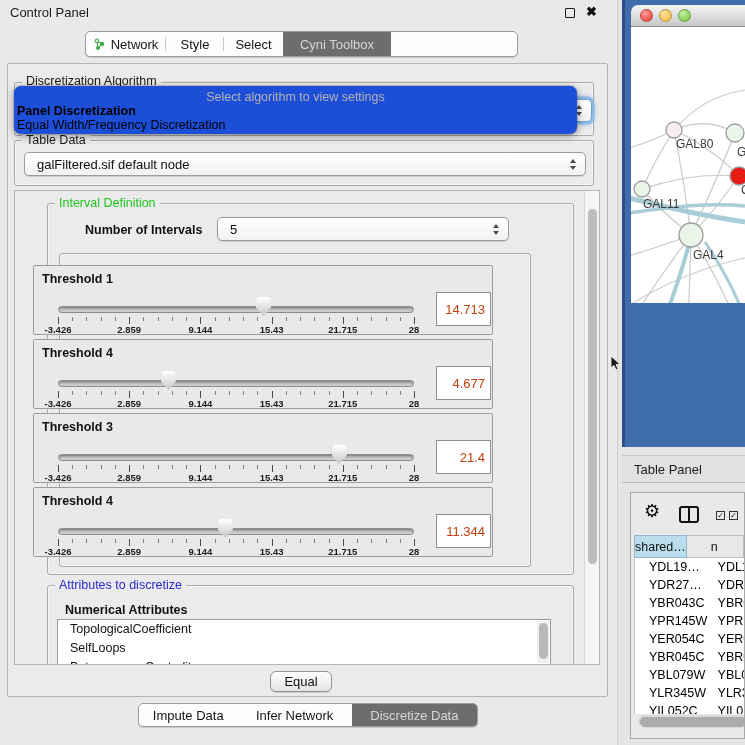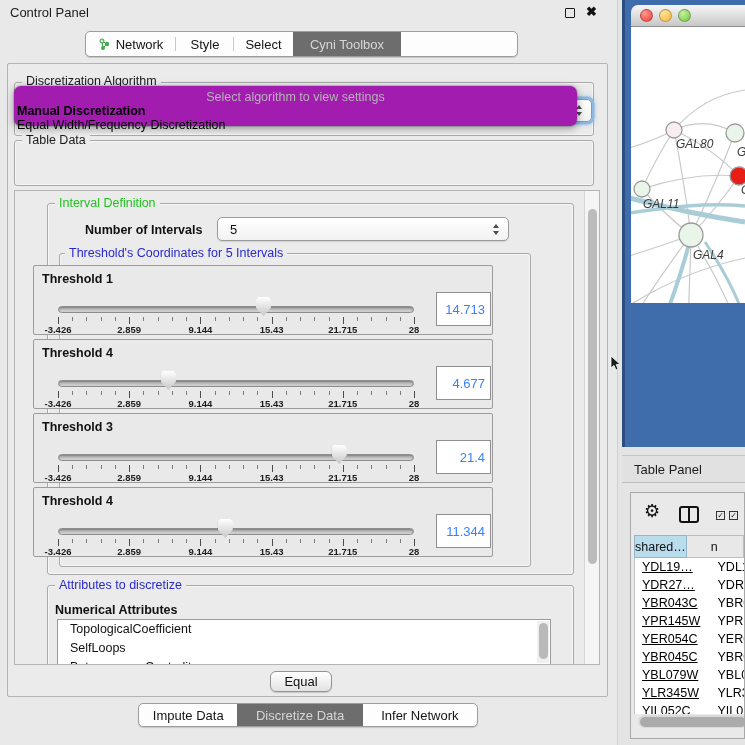--- a/index.html
+++ b/index.html
@@ -30,74 +30,74 @@
 
   .combo { position:absolute; background:linear-gradient(#ffffff,#f2f2f2); border:1px solid #9b9b9b; border-radius:5px; display:flex; align-items:center; font-size:13px; color:#111; box-shadow:0 1px 1px rgba(0,0,0,.12); }
   .combo .txt { padding-left:12px; flex:1; }
   .spin { display:flex; flex-direction:column; gap:3px; margin-right:9px; }
   .spin i { display:block; width:0; height:0; border-left:3.5px solid transparent; border-right:3.5px solid transparent; }
   .spin .up { border-bottom:4.5px solid #4a4a4a; }
   .spin .dn { border-top:4.5px solid #4a4a4a; }
 
   .focus-ring { outline:none; box-shadow:0 0 0 2.5px #8db9e2, 0 0 5px 2px rgba(110,160,215,.7); border-color:#6f9fd0; }
 
-  .popup { position:absolute; left:14px; top:86px; width:563px; height:40px; background:#a21caf; border-radius:7px; box-shadow:0 2px 8px rgba(0,0,0,.4), 0 0 0 1px rgba(0,0,0,.12); z-index:6; font-size:12.5px; }
+  .popup { position:absolute; left:14px; top:86px; width:563px; height:48px; background:#1d4ed8; border-radius:7px; box-shadow:0 2px 8px rgba(0,0,0,.4), 0 0 0 1px rgba(0,0,0,.12); z-index:6; font-size:12.5px; }
   .popup .ph { position:absolute; left:0; right:0; top:4px; text-align:center; color:#b4b4b4; }
   .popup .opt1 { position:absolute; left:3px; top:18px; font-weight:bold; color:#000; }
   .popup .opt2 { position:absolute; left:3px; top:32px; color:#000; }
 
   .scrollpanel { position:absolute; left:14px; top:190px; width:586px; height:475px; background:#ebebeb; border:1px solid #b4b4b4; overflow:hidden; }
   .vsb-track { position:absolute; right:0; top:0; bottom:0; width:15px; background:#f5f5f5; border-left:1px solid #d6d6d6; }
   .vsb-thumb { position:absolute; left:2.5px; width:9px; border-radius:5px; background:#bcbcbc; }
 
   .bold-label { position:absolute; font-size:12.5px; font-weight:bold; color:#111; white-space:nowrap; }
 
   .thp { position:absolute; left:18px; width:460px; height:70px; background:#e9e9e9; border:1px solid #9c9c9c; border-radius:2px; }
   .thp .tlabel { position:absolute; left:8px; top:6px; font-size:12.5px; font-weight:bold; color:#111; }
   .thp .track { position:absolute; left:24px; top:40px; width:356px; height:7px; border-radius:4px; background:linear-gradient(#a8a8a8,#d6d6d6); border:1px solid #8c8c8c; box-shadow:inset 0 1px 2px rgba(0,0,0,.25); }
   .thp .handle { position:absolute; top:31px; width:15px; height:19px; background:linear-gradient(#ffffff,#c7c7c7); clip-path:polygon(15% 0,85% 0,100% 15%,100% 55%,50% 100%,0 55%,0 15%); filter:drop-shadow(0 0 1px rgba(0,0,0,.65)); }
   .thp .ticks { position:absolute; left:24px; top:51px; width:356px; height:8px; }
   .thp .ticks i { position:absolute; top:0; width:1px; background:#7d7d7d; }
   .thp .ticks i.major { height:7px; background:#4c4c4c; }
   .thp .ticks i.minor { height:4px; }
   .thp .tlabels { position:absolute; left:24px; top:58px; width:356px; height:12px; }
   .thp .tlabels span { position:absolute; transform:translateX(-50%); font-size:9.5px; font-weight:bold; color:#1c1c1c; white-space:nowrap; }
-  .thp .vbox { position:absolute; left:402px; top:26px; width:55px; height:34px; background:#fff; border:1px solid #8f8f8f; display:flex; align-items:center; justify-content:flex-end; padding-right:5px; font-size:13px; color:#3b82f6; }
+  .thp .vbox { position:absolute; left:402px; top:26px; width:55px; height:34px; background:#fff; border:1px solid #8f8f8f; display:flex; align-items:center; justify-content:flex-end; padding-right:5px; font-size:13px; color:#c2410c; }
 
   .listbox { position:absolute; left:56px; top:618px; width:494px; height:46px; background:#fff; border:1px solid #9b9b9b; overflow:hidden; font-size:12.5px; color:#111; }
   .listbox .li { padding:2px 0 2px 12px; line-height:15px; white-space:nowrap; }
   .list-vsb { position:absolute; right:1px; top:1px; width:12px; bottom:1px; background:#f0f0f0; }
   .list-vsb .thumb { position:absolute; left:1.5px; top:2px; width:9px; height:36px; background:#b9b9b9; border-radius:5px; }
 
   .apply-btn { position:absolute; left:270px; top:671px; width:62px; height:21px; background:linear-gradient(#ffffff,#e3e3e3); border:1px solid #939393; border-radius:6px; font-size:13px; color:#111; display:flex; align-items:center; justify-content:center; box-shadow:0 1px 1px rgba(0,0,0,.15); }
 
   
   .netwin { position:absolute; left:622px; top:0; width:123px; height:447px; background:#3f6cab; box-shadow:inset 3px 0 0 #2c4e82; }
   .net-titlebar { position:absolute; left:9px; top:5px; right:0; height:22px; background:linear-gradient(#f7f7f7,#c7c7c7); border-bottom:1px solid #8d8d8d; border-top-left-radius:7px; display:flex; align-items:center; padding-left:9px; gap:6px; }
   .tl { width:13px; height:13px; border-radius:50%; border:1px solid rgba(0,0,0,.25); }
   .tl.red { background:radial-gradient(circle at 35% 30%, #ff9a93, #ee3b30); }
   .tl.yel { background:radial-gradient(circle at 35% 30%, #ffe39a, #f5b53a); }
   .tl.grn { background:radial-gradient(circle at 35% 30%, #c7f0a0, #6fc53f); }
-  .net-canvas { position:absolute; left:9px; top:27px; right:0; height:276px; background:#fff; overflow:hidden;font-style:italic; }
+  .net-canvas { position:absolute; left:9px; top:27px; right:0; height:276px; background:#fff; overflow:hidden; }
 
   
   .tp-bar { position:absolute; left:622px; top:455px; width:123px; height:28px; background:#e1e1e1; border-top:1px solid #c6c6c6; border-bottom:1px solid #bdbdbd; display:flex; align-items:center; }
   .tp-title { font-size:13px; color:#1c1c1c; padding-left:12px; }
   .tp-panel { position:absolute; left:630px; top:492px; width:115px; height:247px; background:#e9e9e9; border:1px solid #a8a8a8; overflow:hidden; }
   .gear { position:absolute; left:13px; top:9px; font-size:18px; color:#111; line-height:18px; }
   .colicon { position:absolute; left:48px; top:13px; width:20px; height:17px; border:2px solid #111; border-radius:3px; }
   .colicon::after { content:''; position:absolute; left:50%; top:0; bottom:0; width:2px; background:#111; transform:translateX(-50%); }
   .chk { position:absolute; top:18px; width:9px; height:9px; border:1.4px solid #333; font-size:8px; line-height:7px; color:#222; text-align:center; }
   .tp-table { position:absolute; left:3px; top:42px; right:0; bottom:0; }
   .tp-header { display:flex; height:23px; font-size:12.5px; color:#111; }
   .tp-header .c1 { width:75px; background:#b9ddec; border:1px solid #93b7c6; display:flex; align-items:center; justify-content:center; }
   .tp-header .c2 { width:80px; background:#e8e8e8; border:1px solid #bdbdbd; border-left:none; display:flex; align-items:center; padding-left:24px; }
   .tp-rows { background:#fff; width:155px; height:156px; overflow:hidden; border-left:1px solid #c4c4c4; }
   .tp-row { display:flex; height:18px; font-size:12.5px; color:#000; align-items:center; }
-  .tp-row .c1 { width:75px; padding-left:7px; white-space:nowrap; overflow:hidden;text-decoration:underline; }
+  .tp-row .c1 { width:75px; padding-left:14px; white-space:nowrap; overflow:hidden; }
   .tp-row .c2 { width:80px; padding-left:8px; white-space:nowrap; overflow:hidden; }
   .hsb { position:absolute; left:4px; top:180px; width:110px; height:13px; background:#dadada; border-radius:7px; }
   .hsb .thumb { position:absolute; left:2px; top:1.5px; width:106px; height:10px; background:#ababab; border-radius:6px; }
 
   .cursor { position:absolute; left:610px; top:356px; z-index:9; }
   svg { display:block; }
 </style>
 </head>
 <body>
 
@@ -105,21 +105,21 @@
 
   <div class="cp">
 
     <div class="cp-titlebar">
       <span class="cp-title">Control Panel</span>
       <span class="float-icon"></span>
       <span class="close-icon">✖</span>
     </div>
 
     <div class="pillbar tabs-top">
-      <div class="seg" style="width:90px">
+      <div class="seg" style="width:80px">
         <svg width="12" height="13" viewBox="0 0 12 13">
           <line x1="3" y1="3" x2="8" y2="6" stroke="#3f9a49" stroke-width="1"></line>
           <line x1="8" y1="6" x2="4" y2="10" stroke="#3f9a49" stroke-width="1"></line>
           <line x1="3" y1="3" x2="4" y2="10" stroke="#3f9a49" stroke-width="1"></line>
           <circle cx="3" cy="3" r="2" fill="#cdeccd" stroke="#3f9a49"></circle>
           <circle cx="8" cy="6" r="2.2" fill="#3fae4b"></circle>
           <circle cx="4" cy="10" r="2" fill="#3fae4b"></circle>
         </svg>
         <span>Network</span>
           <i class="vdiv"></i>
@@ -144,43 +144,49 @@
     <div class="combo focus-ring" style="left:24px; top:99px; width:568px; height:23px; z-index:4;">
       <span class="txt"></span>
       <span class="spin">
           <i class="up"></i>
           <i class="dn"></i>
         </span>
     </div>
 
     <div class="popup">
       <div class="ph">Select algorithm to view settings</div>
-      <div class="opt1">Manual Discretization</div>
+      <div class="opt1">Panel Discretization</div>
       <div class="opt2">Equal Width/Frequency Discretization</div>
     </div>
 
     <div class="group" style="left:14px; top:140px; width:580px; height:46px;"></div>
     <span class="group-label lbl-black" style="left:22px; top:133px;">Table Data</span>
+    <div class="combo" style="left:24px; top:152px; width:562px; height:24px;">
+      <span class="txt">galFiltered.sif default node</span>
+      <span class="spin">
+          <i class="up"></i>
+          <i class="dn"></i>
+        </span>
+    </div>
 
     <div class="scrollpanel">
 
       <div class="group" style="left:32px; top:12px; width:527px; height:372px;"></div>
       <span class="group-label lbl-green" style="left:40px; top:5px;">Interval Definition</span>
 
       <span class="bold-label" style="left:70px; top:32px;">Number of Intervals</span>
       <div class="combo" style="left:202px; top:26px; width:292px; height:24px;">
         <span class="txt">5</span>
         <span class="spin">
             <i class="up"></i>
             <i class="dn"></i>
           </span>
       </div>
 
       <div class="group" style="left:44px; top:62px; width:472px; height:314px;"></div>
-      <span class="group-label lbl-blue" style="left:50px; top:55px; background:#ebebeb;">Threshold's Coordinates for 5 Intervals</span>
       <div id="thresholds-host">
           <div class="thp" style="top: 74px;">
             <span class="tlabel">Threshold 1</span>
             <div class="track"></div>
             <div class="handle" style="left: 221.982px;"></div>
             <div class="ticks">
               <i class="major" style="left: 0%;"></i>
               <i class="minor" style="left: 4%;"></i>
               <i class="minor" style="left: 8%;"></i>
               <i class="minor" style="left: 12%;"></i>
@@ -340,21 +346,21 @@
               <span style="left: 60%;">15.43</span>
               <span style="left: 80%;">21.715</span>
               <span style="left: 100%;">28</span>
             </div>
             <div class="vbox">11.344</div>
           </div>
         </div>
 
       <div class="group" style="left:32px; top:394px; width:527px; height:120px;"></div>
       <span class="group-label lbl-blue" style="left:40px; top:387px;">Attributes to discretize</span>
-      <span class="bold-label" style="left:40px; top:412px;">Numerical Attributes</span>
+      <span class="bold-label" style="left:50px; top:412px;">Numerical Attributes</span>
       <div class="listbox" style="left:42px; top:428px;">
         <div id="attr-items">
             <div class="li">TopologicalCoefficient</div>
             <div class="li">SelfLoops</div>
             <div class="li">BetweennessCentrality</div>
           </div>
         <div class="list-vsb">
             <div class="thumb"></div>
           </div>
       </div>
@@ -363,25 +369,25 @@
         <div class="vsb-thumb" style="top:18px; height:355px;"></div>
       </div>
     </div>
 
     <button class="apply-btn">Equal</button>
 
     <div class="pillbar tabs-bottom">
       <div class="seg" style="width:99px">
         <span>Impute Data</span>
       </div>
+      <div class="seg" style="width:115px">
+        <span>Infer Network</span>
+      </div>
       <div class="seg sel" style="width:126px">
         <span>Discretize Data</span>
-      </div>
-      <div class="seg" style="width:115px">
-        <span>Infer Network</span>
       </div>
     </div>
   </div>
 
   <div class="netwin">
     <div class="net-titlebar">
       <span class="tl red"></span>
       <span class="tl yel"></span>
       <span class="tl grn"></span>
     </div>

